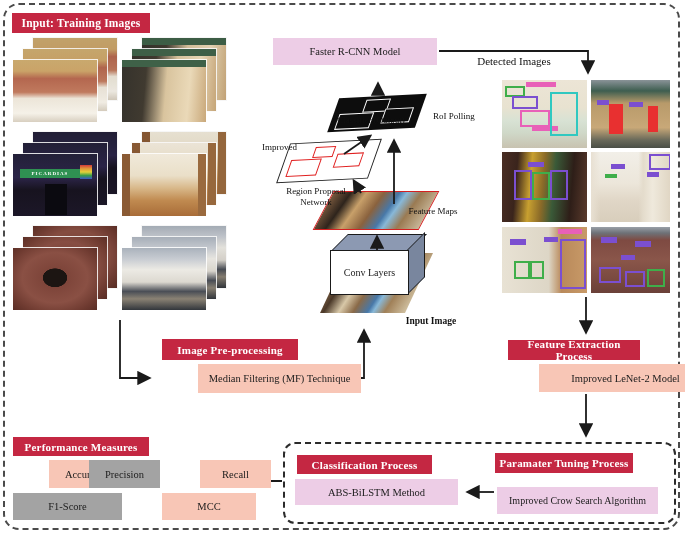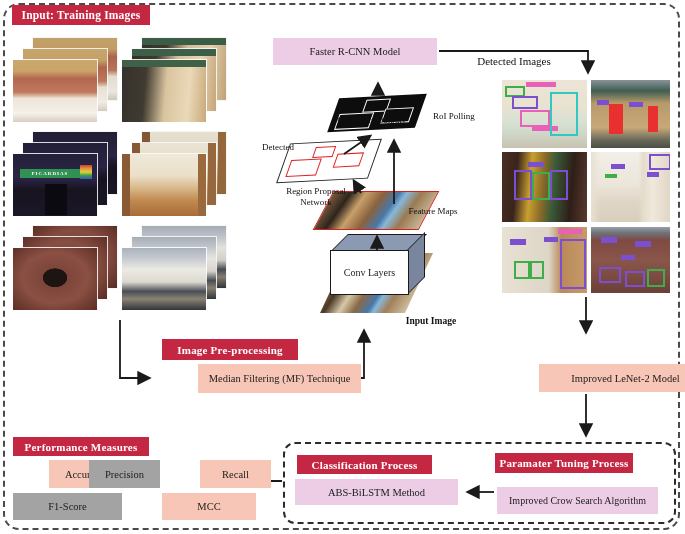--- a/index.html
+++ b/index.html
@@ -55,21 +55,21 @@
   .sign{position:absolute;left:8%;top:24%;width:72%;height:15%;background:#2f9152;color:#fff;font-size:5px;line-height:1;display:flex;align-items:center;justify-content:center;letter-spacing:1px;font-weight:bold;}
   .rainbow{position:absolute;right:6%;top:18%;width:14%;height:22%;background:linear-gradient(180deg,#d23a3a 0%,#e0953a 25%,#e3d23a 50%,#3a9e4a 75%,#3a57c8 100%);}
   .doorway{position:absolute;left:38%;top:48%;width:26%;height:50%;background:#0b0a10;}
 </style>
 </head>
 <body>
 
 <div id="fig">
   <div class="outer-border"></div>
 
-  <div class="banner" style="left:12px;top:5px;width:138px;height:20px;font-size:11.5px;">Input: Training Images</div>
+  <div class="banner" style="left:12px;top:13px;width:138px;height:20px;font-size:11.5px;">Input: Training Images</div>
 
   <div class="stack" style="left:13px;top:38px;">
     <div class="layer back ph-room"></div>
     <div class="layer mid ph-room"></div>
     <div class="layer front ph-room"></div>
   </div>
   <div class="stack" style="left:122px;top:38px;">
     <div class="layer back ph-building"></div>
     <div class="layer mid ph-building"></div>
     <div class="layer front ph-building"></div>
@@ -103,21 +103,21 @@
 
   <div class="dlabel" style="left:323px;top:69px;width:96px;margin-top:46px;">Classifier (Output)</div>
 
   <div class="plane black-plane">
     <div class="cell" style="left:28px;top:3px;width:22px;height:11px;"></div>
     <div class="cell" style="left:6px;top:16px;width:32px;height:14px;"></div>
     <div class="cell" style="left:50px;top:13px;width:26px;height:13px;"></div>
   </div>
   <div class="dlabel" style="left:432px;top:111px;width:44px;">RoI Polling</div>
 
-  <div class="dlabel" style="left:262px;top:142px;width:44px;text-align:left;">Detected</div>
+  <div class="dlabel" style="left:262px;top:142px;width:44px;text-align:left;">Improved</div>
   <div class="plane prop-plane">
     <div class="cell" style="left:26px;top:4px;width:18px;height:9px;"></div>
     <div class="cell" style="left:6px;top:16px;width:28px;height:15px;"></div>
     <div class="cell" style="left:50px;top:12px;width:24px;height:12px;"></div>
   </div>
 
   <div class="dlabel" style="left:280px;top:186px;width:72px;">Region Proposal Network</div>
 
   <div class="plane fmap"></div>
   <div class="dlabel" style="left:406px;top:206px;width:54px;">Feature Maps</div>
@@ -170,20 +170,21 @@
     <div class="bb fill-p" style="left:44px;top:14px;width:16px;height:6px;"></div>
     <div class="bb" style="left:8px;top:40px;width:18px;height:12px;"></div>
     <div class="bb" style="left:34px;top:44px;width:16px;height:12px;"></div>
     <div class="bb g" style="left:56px;top:42px;width:14px;height:14px;"></div>
     <div class="bb fill-p" style="left:30px;top:28px;width:14px;height:5px;"></div>
   </div>
 
   <div class="banner" style="left:162px;top:339px;width:136px;height:21px;">Image Pre-processing</div>
   <div class="pill salmon" style="left:162px;top:364px;width:163px;height:29px;">Median Filtering (MF) Technique</div>
 
+  <div class="banner" style="left:508px;top:340px;width:132px;height:20px;">Feature Extraction Process</div>
   <div class="pill salmon" style="left:503px;top:364px;width:173px;height:28px;">Improved LeNet-2 Model</div>
 
   <div class="dash-box"></div>
   <div class="banner" style="left:297px;top:455px;width:135px;height:19px;">Classification Process</div>
   <div class="pill plum" style="left:295px;top:479px;width:163px;height:26px;">ABS-BiLSTM Method</div>
   <div class="banner" style="left:495px;top:453px;width:138px;height:20px;">Paramater Tuning Process</div>
   <div class="pill plum" style="left:497px;top:479px;width:161px;height:27px;font-size:10px;margin-top:8px;">Improved Crow Search Algorithm</div>
 
   <div class="banner" style="left:13px;top:437px;width:136px;height:19px;">Performance Measures</div>
   <div class="pill salmon" style="left:13px;top:460px;width:72px;height:28px;">Accuracy</div>

